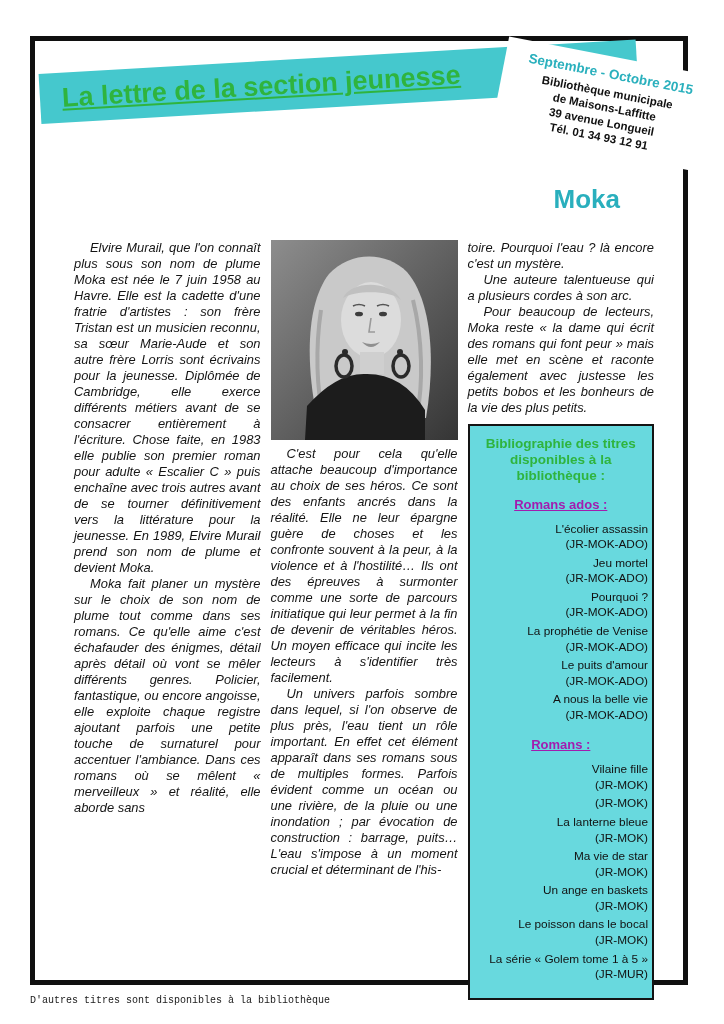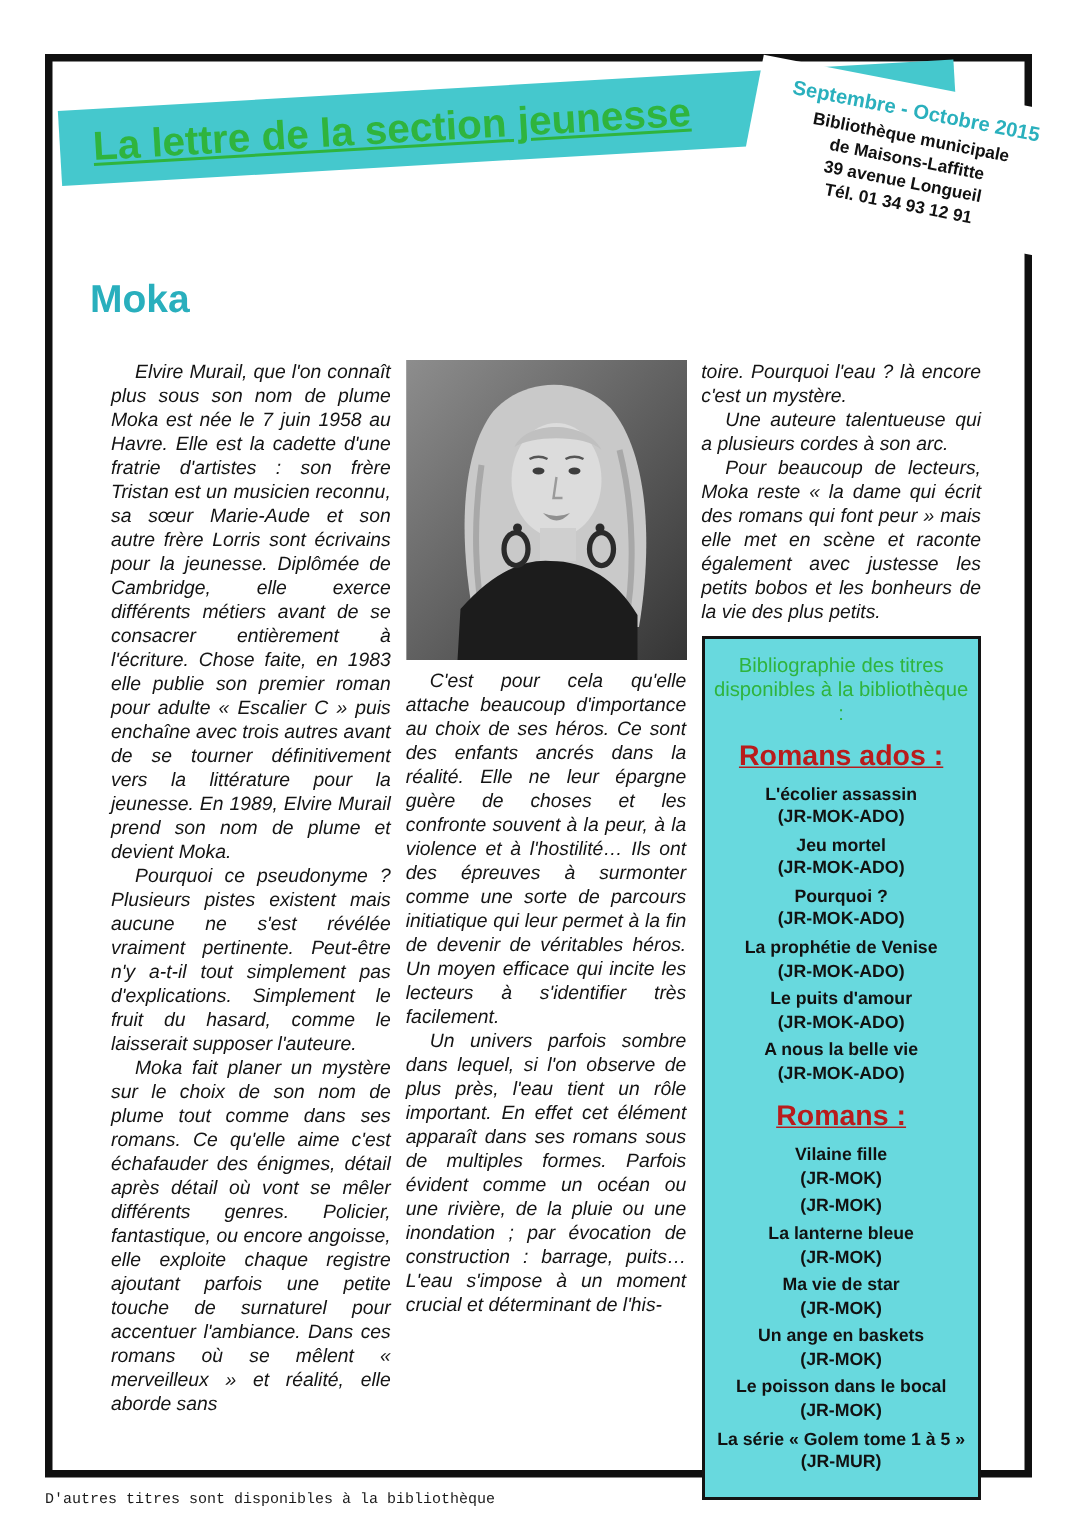--- a/index.html
+++ b/index.html
@@ -22,41 +22,41 @@
   }
   .corner-card{
     position:absolute;left:498px;top:56px;width:214px;
     transform:rotate(11deg);transform-origin:center;
     background:#ffffff;z-index:4;padding:10px 6px 8px;
     text-align:center;box-sizing:border-box;
   }
   .period{color:#2ab0bd;font-weight:bold;font-size:13.5px;margin-bottom:4px;}
   .card-line{font-weight:bold;font-size:11.5px;line-height:1.3;color:#111;}
   .article-title{
-    position:absolute;top:184px;left:60px;width:560px;text-align:left;
+    position:absolute;top:184px;left:60px;width:560px;text-align:right;
     font-size:26px;font-weight:bold;color:#29afbd;z-index:2;
   }
   .content{
     position:absolute;left:74px;top:240px;width:580px;
     display:flex;gap:10px;z-index:2;
   }
   .col{
     width:187px;font-size:12.9px;line-height:16px;text-align:justify;
     color:#141414;hyphens:auto;
   }
   .col p{margin:0;text-indent:16px;font-style:italic;}
   .col p.ni{text-indent:0;}
   .photo{width:187px;height:200px;display:block;margin-bottom:6px;background:#555;}
   .biblio{
     margin-top:8px;background:#68d9de;border:2px solid #141414;
     padding:10px 4px 12px;text-align:center;text-indent:0;box-sizing:border-box;
   }
-  .biblio-title{color:#2fb43e;font-weight:normal;font-size:13.5px;line-height:1.2;margin-bottom:12px;}
-  .biblio-heading{font-weight:bold;font-size:19px;text-decoration:underline;margin:8px 0 9px;color:#b91c1c;}
-  .item{font-weight:bold;font-size:11.8px;line-height:1.32;margin-bottom:3px;color:#111;}
+  .biblio-title{color:#2fb43e;font-weight:bold;font-size:13.5px;line-height:1.2;margin-bottom:12px;}
+  .biblio-heading{font-weight:bold;font-size:13px;text-decoration:underline;margin:8px 0 9px;color:#a21caf;}
+  .item{font-weight:normal;font-size:11.8px;line-height:1.32;margin-bottom:3px;color:#111;text-align:right;}
   .item .code{display:block;}
   .footer{
     position:absolute;left:30px;top:995px;
     font-family:Liberation Mono, monospace;font-size:10px;color:#1a1a1a;z-index:2;
   }
 </style>
 </head>
 <body>
 
 <div class="frame"></div>
@@ -72,21 +72,20 @@
   <div class="card-line">39 avenue Longueil</div>
   <div class="card-line">Tél. 01 34 93 12 91</div>
 </div>
 
 <div class="article-title">Moka</div>
 
 <div class="content">
 
   <div class="col">
     <p>Elvire Murail, que l'on connaît plus sous son nom de plume Moka est née le 7 juin 1958 au Havre. Elle est la cadette d'une fratrie d'artistes : son frère Tristan est un musicien reconnu, sa sœur Marie-Aude et son autre frère Lorris sont écrivains pour la jeunesse. Diplômée de Cambridge, elle exerce différents métiers avant de se consacrer entièrement à l'écriture. Chose faite, en 1983 elle publie son premier roman pour adulte « Escalier C » puis enchaîne avec trois autres avant de se tourner définitivement vers la littérature pour la jeunesse. En 1989, Elvire Murail prend son nom de plume et devient Moka.</p>
-    <p>Pourquoi ce pseudonyme ? Plusieurs pistes existent mais aucune ne s'est révélée vraiment pertinente. Peut-être n'y a-t-il tout simplement pas d'explications. Simplement le fruit du hasard, comme le laisserait supposer l'auteure.</p>
     <p>Moka fait planer un mystère sur le choix de son nom de plume tout comme dans ses romans. Ce qu'elle aime c'est échafauder des énigmes, détail après détail où vont se mêler différents genres. Policier, fantastique, ou encore angoisse, elle exploite chaque registre ajoutant parfois une petite touche de surnaturel pour accentuer l'ambiance. Dans ces romans où se mêlent « merveilleux » et réalité, elle aborde sans</p>
   </div>
 
   <div class="col">
     <svg class="photo" viewBox="0 0 187 200" xmlns="http://www.w3.org/2000/svg">
       <defs>
         <linearGradient id="pbg" x1="0" y1="0" x2="1" y2="1">
           <stop offset="0" stop-color="#8d8d8d"></stop>
           <stop offset="1" stop-color="#353535"></stop>
         </linearGradient>

